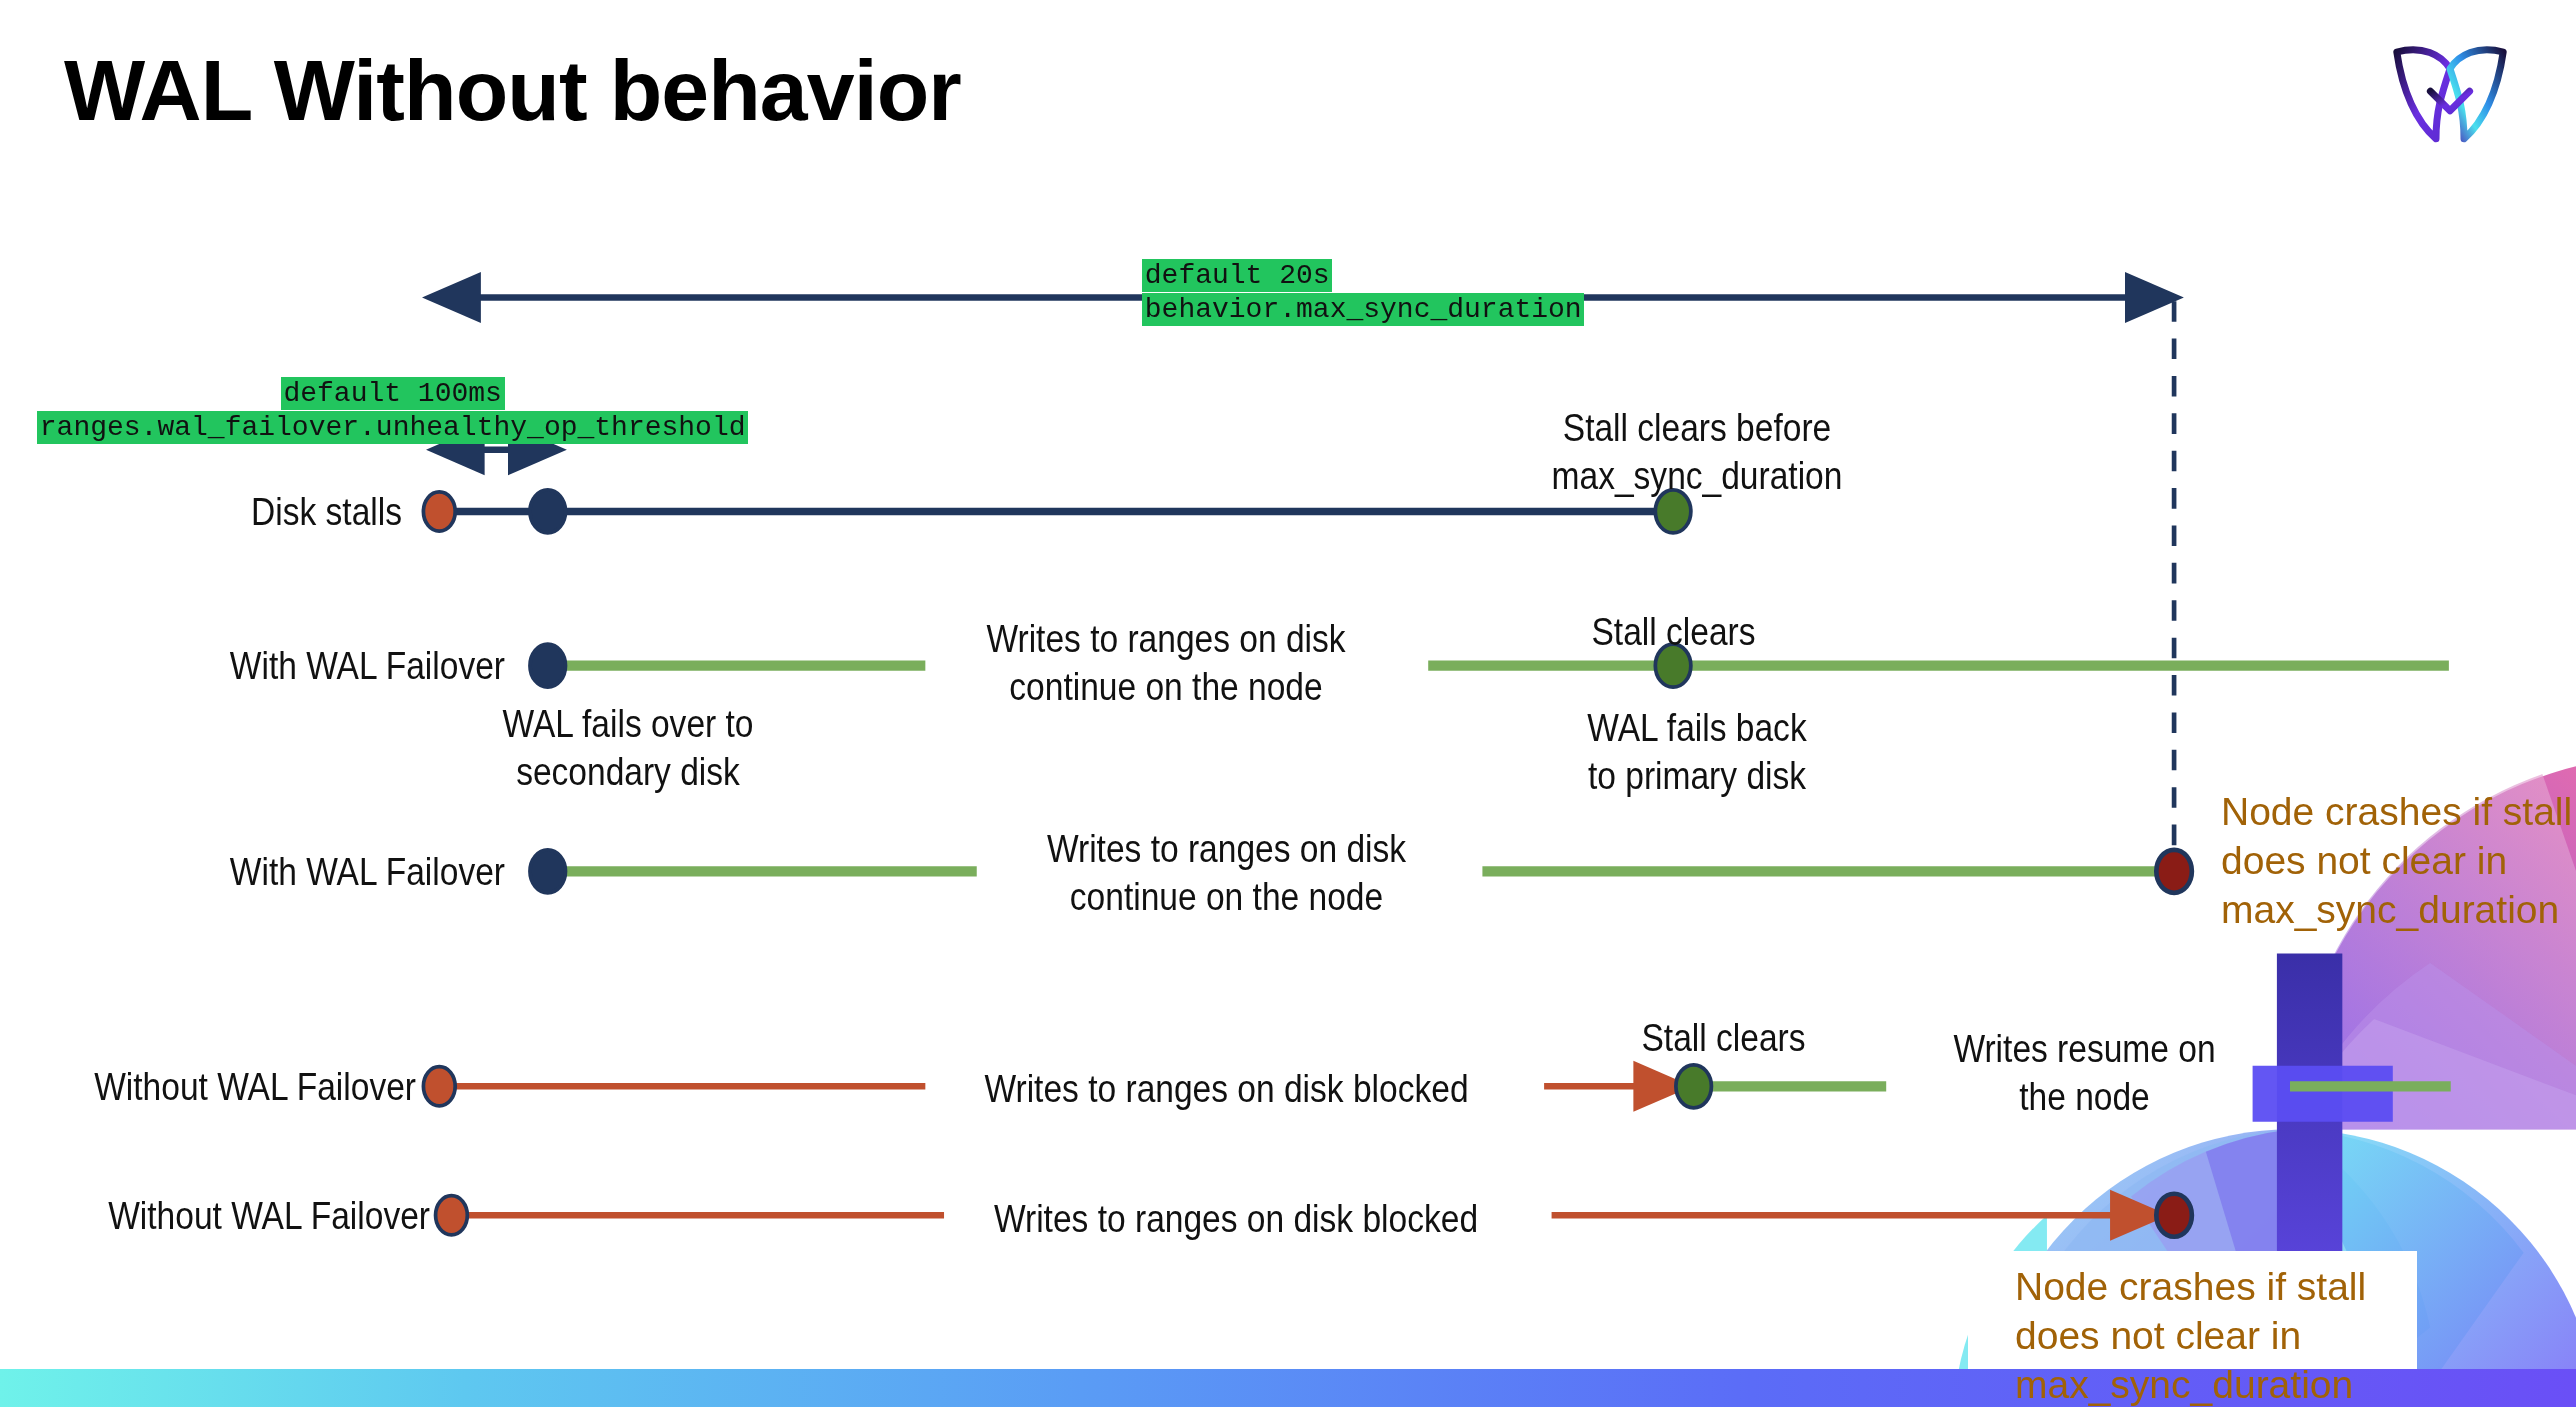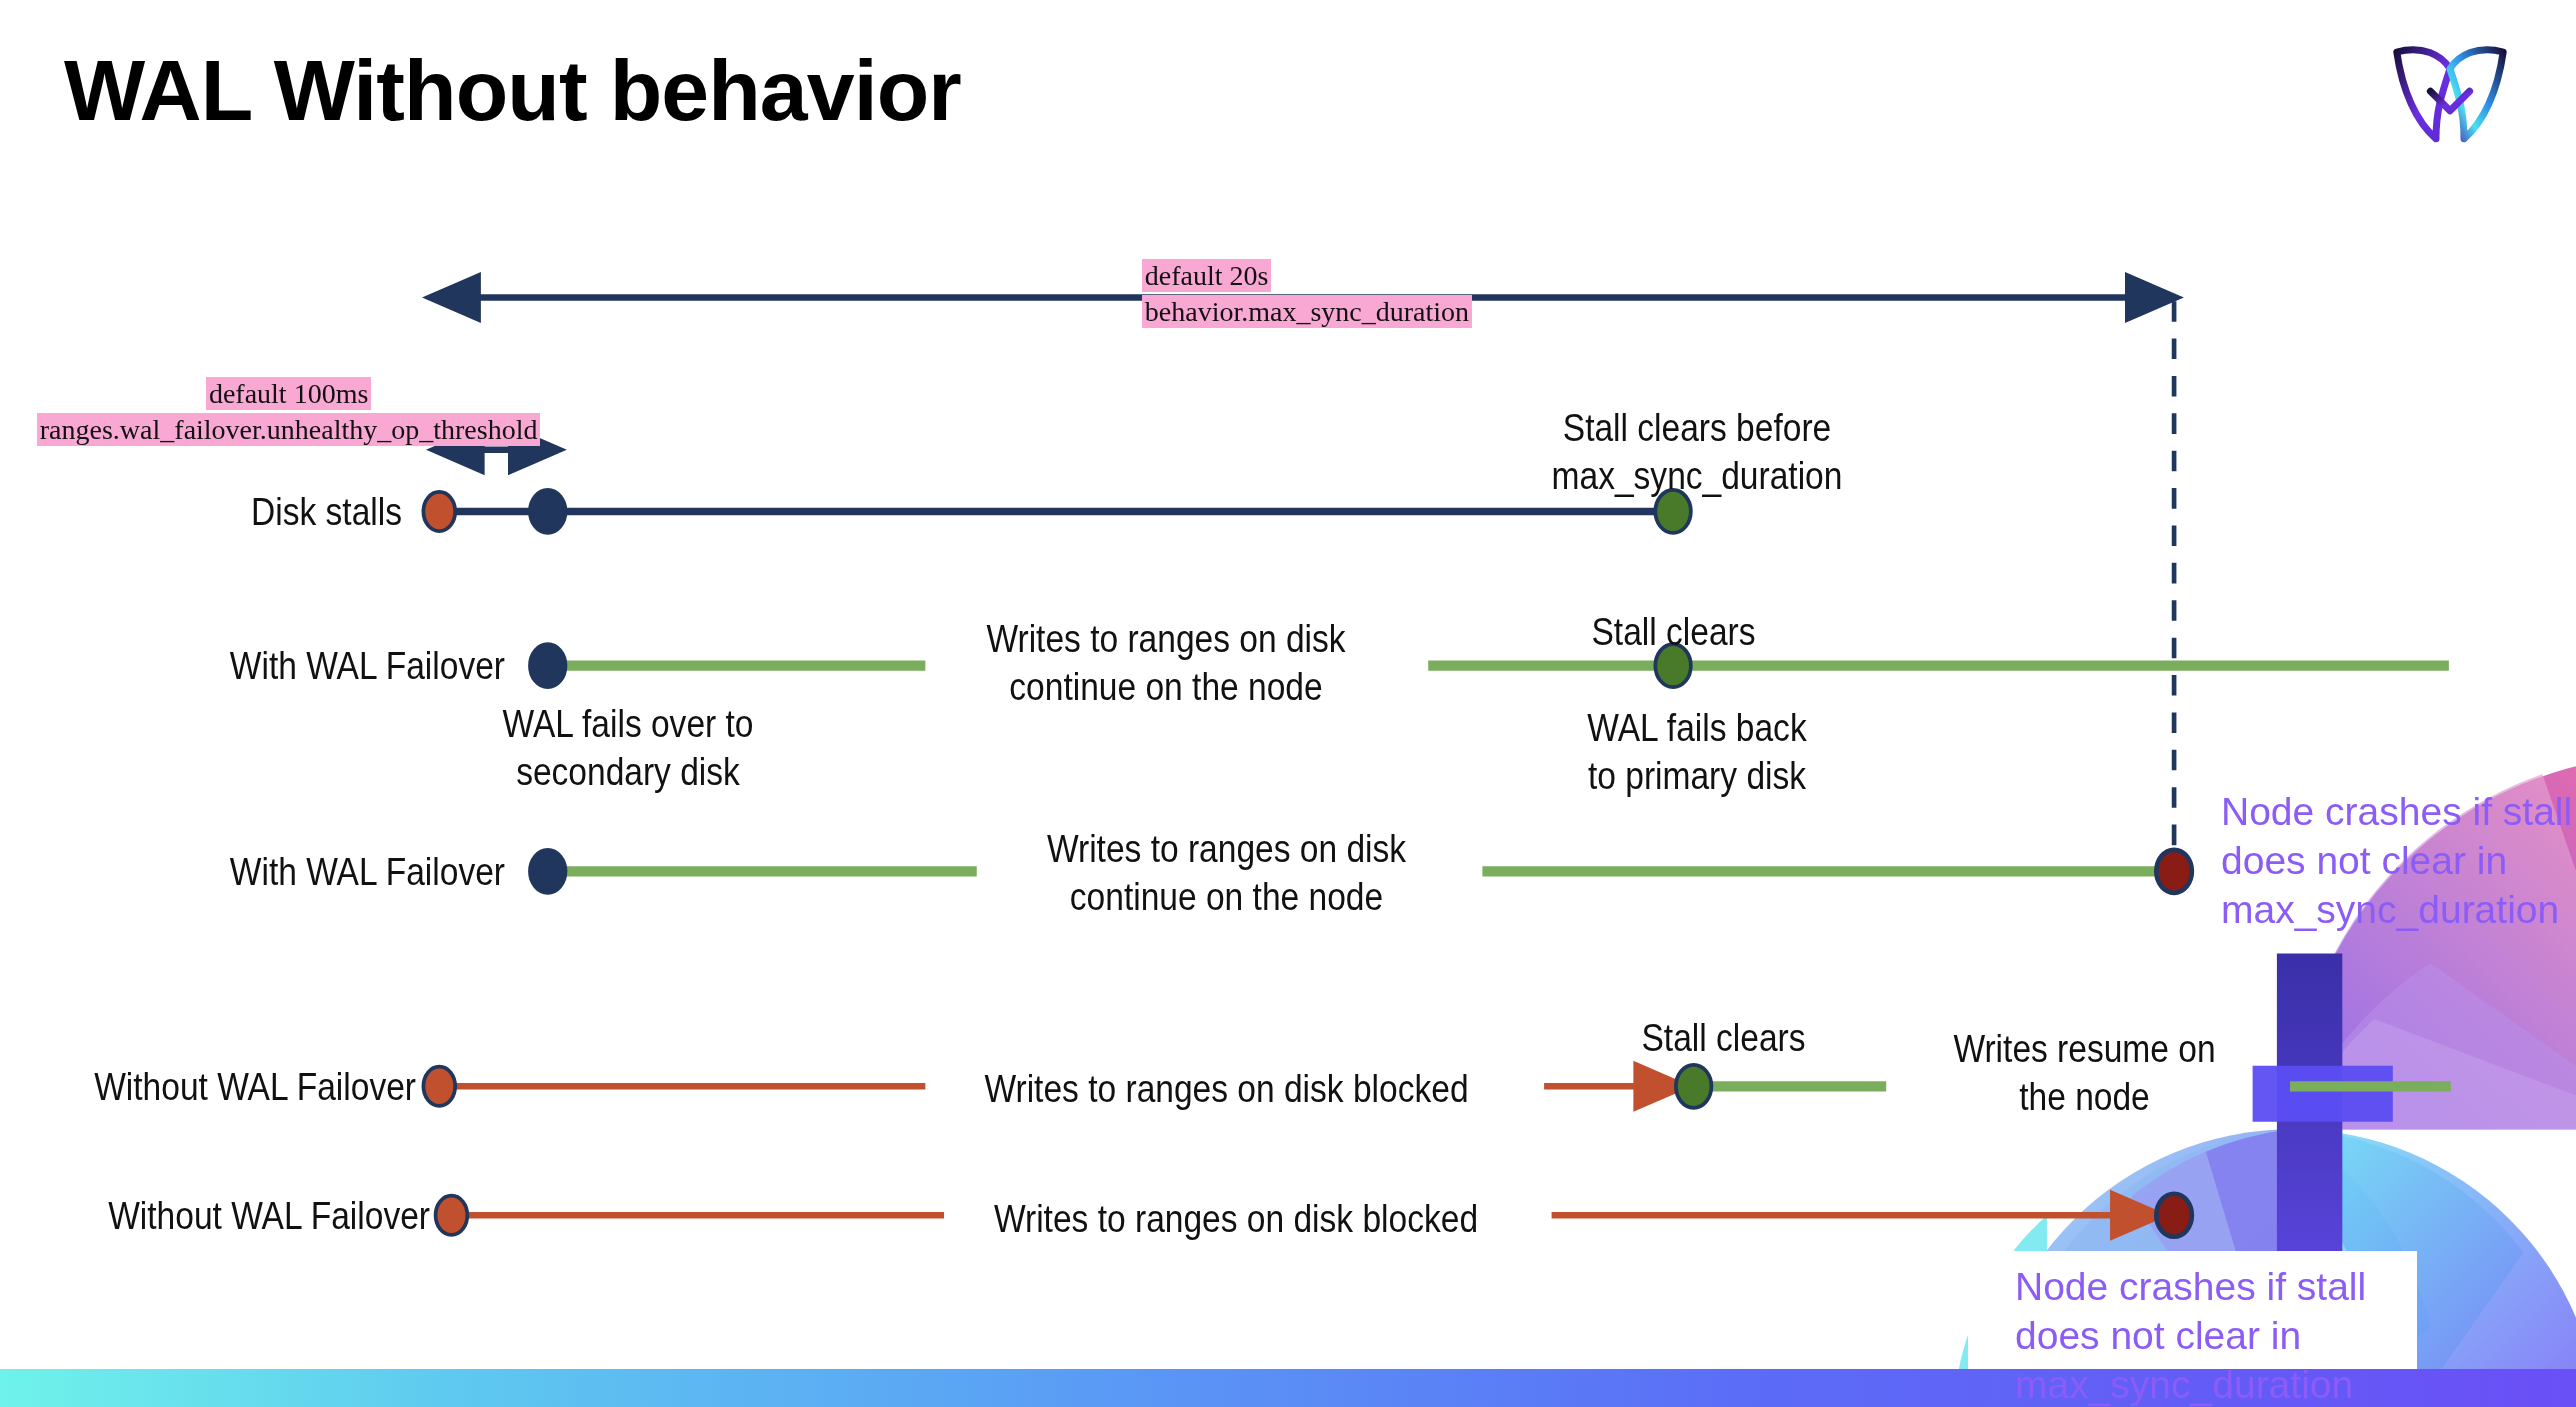--- a/index.html
+++ b/index.html
@@ -24,21 +24,21 @@
   #brand-logo{position:absolute;right:56px;top:24px;width:140px;height:140px;}
 
   
   .mono{
     position:absolute;
     font-family:"Liberation Mono", monospace;
     font-size:28px;color:#111;
     line-height:1.22;
     white-space:nowrap;
   }
-  .mono span{background:#f9a8d4;padding:0.9px 2.8px;font-family:Liberation Serif, serif;}
+  .mono span{background:#22c55e;padding:0.9px 2.8px;}
 
   
   .row-label{
     position:absolute;
     font-family:"Liberation Sans", sans-serif;
     font-size:39px;color:#111;
     white-space:nowrap;
     transform:scaleX(0.86);
     transform-origin:right center;
     text-align:right;
@@ -53,21 +53,21 @@
     transform:scaleX(0.86);
     transform-origin:center center;
     text-align:center;
     white-space:nowrap;
   }
 
   
   .crash{
     position:absolute;
     font-family:"Liberation Sans", sans-serif;
-    font-size:39px;color:#8b5cf6;
+    font-size:39px;color:#a16207;
     line-height:1.25;
     white-space:nowrap;
     text-align:left;
   }
 
   
   #timeline-svg{position:absolute;left:0;top:0;width:2576px;height:1408px;}
   #decor-svg{position:absolute;left:0;top:0;width:2576px;height:1408px;pointer-events:none;}
 
   

